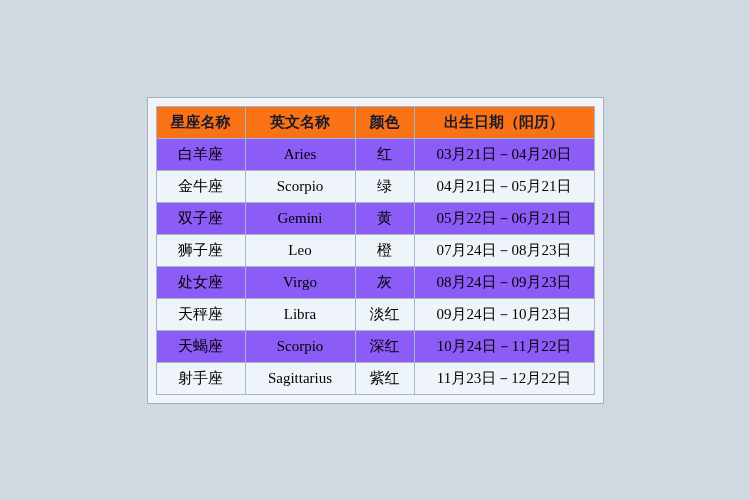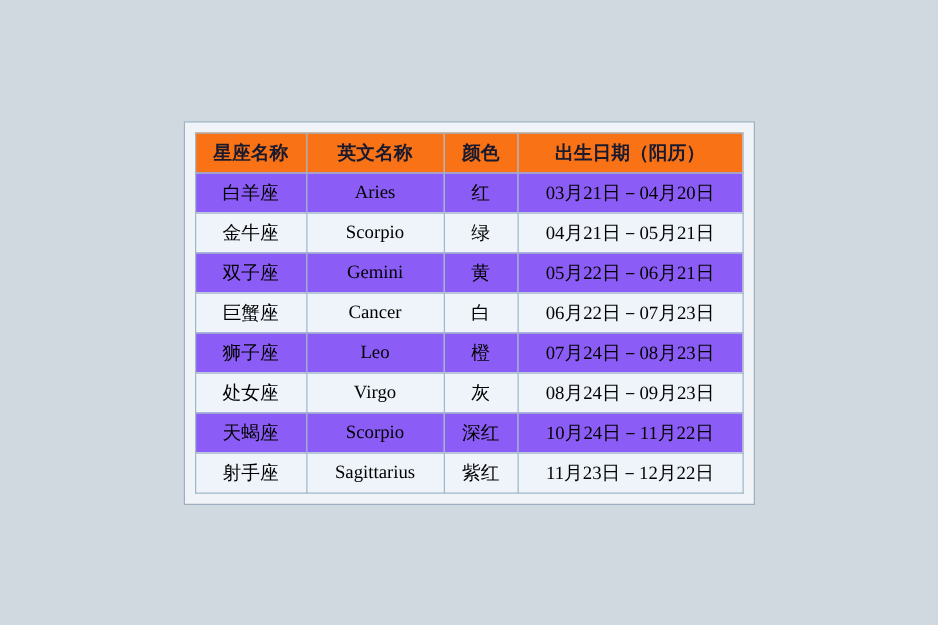--- a/index.html
+++ b/index.html
@@ -81,36 +81,36 @@
           <td>绿</td>
           <td>04月21日－05月21日</td>
         </tr>
         <tr>
           <td>双子座</td>
           <td>Gemini</td>
           <td>黄</td>
           <td>05月22日－06月21日</td>
         </tr>
         <tr>
-          <td>巨蟹座</td>
-          <td>Cancer</td>
-          <td>白</td>
-          <td>06月22日－07月23日</td>
-        </tr>
-        <tr>
           <td>狮子座</td>
           <td>Leo</td>
           <td>橙</td>
           <td>07月24日－08月23日</td>
         </tr>
         <tr>
           <td>处女座</td>
           <td>Virgo</td>
           <td>灰</td>
           <td>08月24日－09月23日</td>
+        </tr>
+        <tr>
+          <td>天秤座</td>
+          <td>Libra</td>
+          <td>淡红</td>
+          <td>09月24日－10月23日</td>
         </tr>
         <tr>
           <td>天蝎座</td>
           <td>Scorpio</td>
           <td>深红</td>
           <td>10月24日－11月22日</td>
         </tr>
         <tr>
           <td>射手座</td>
           <td>Sagittarius</td>

